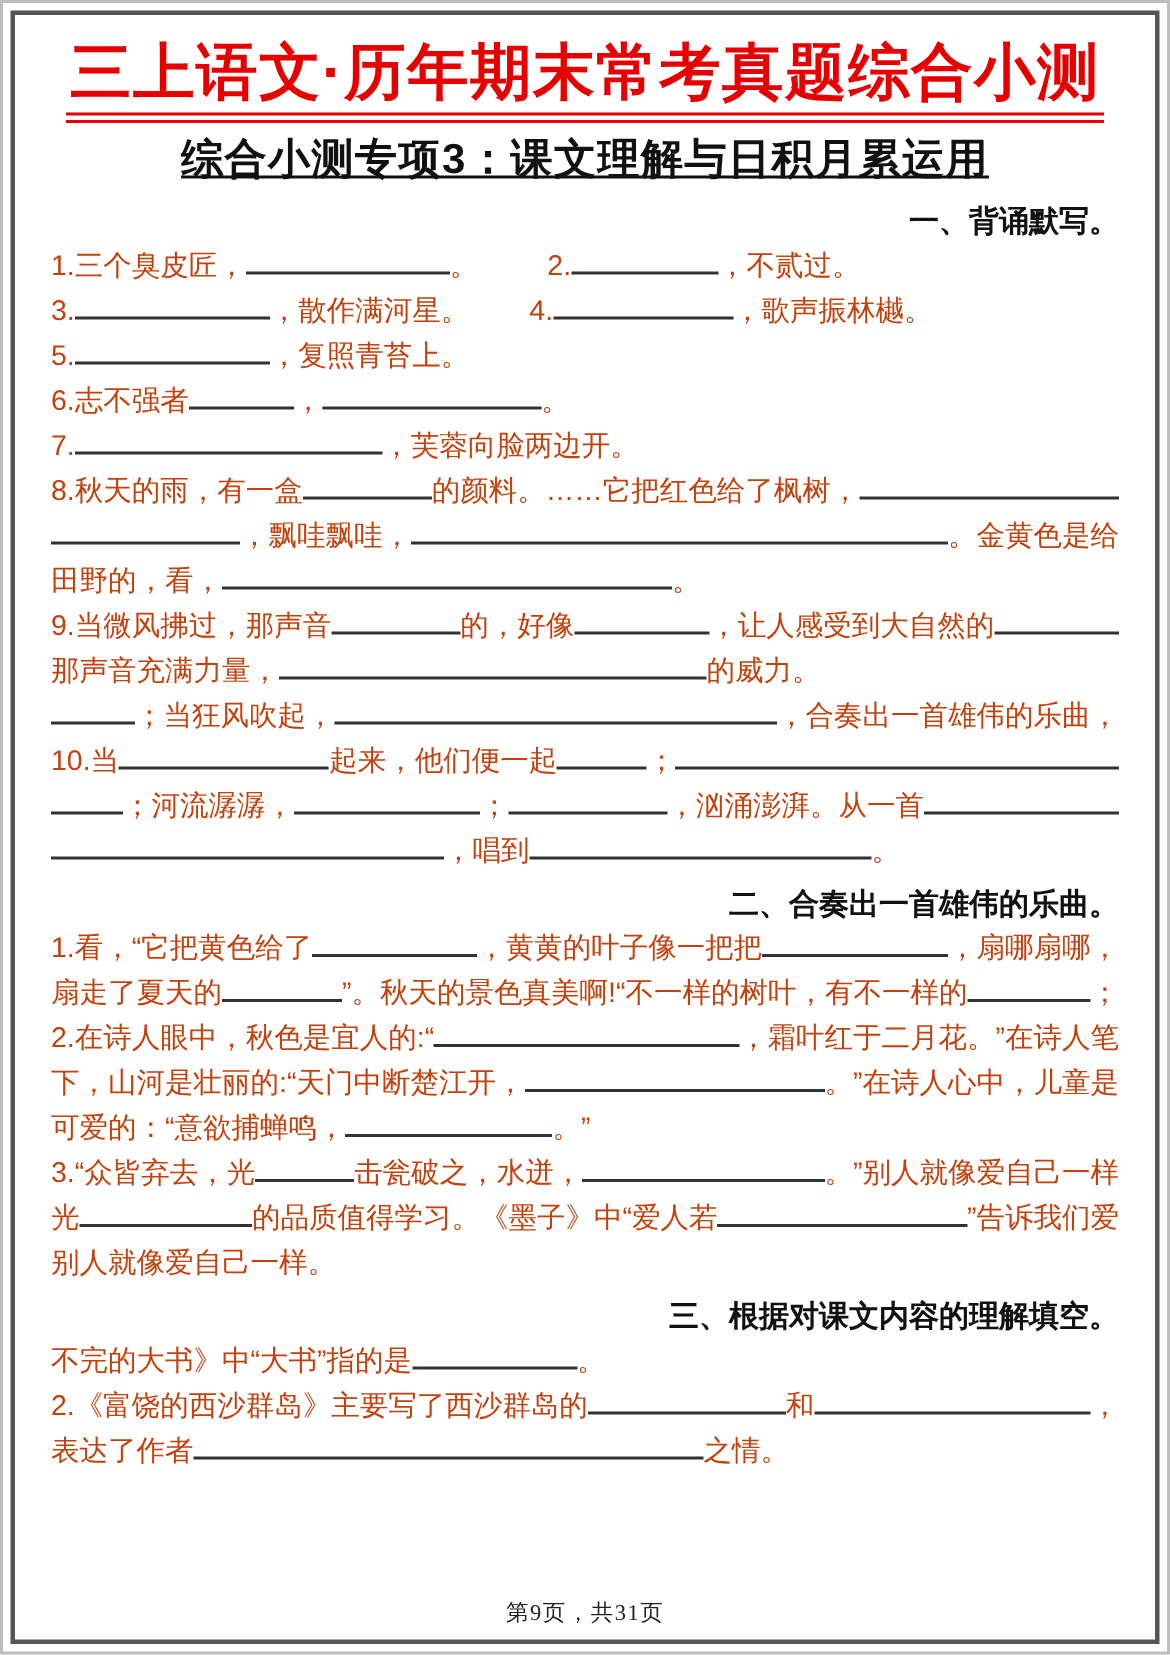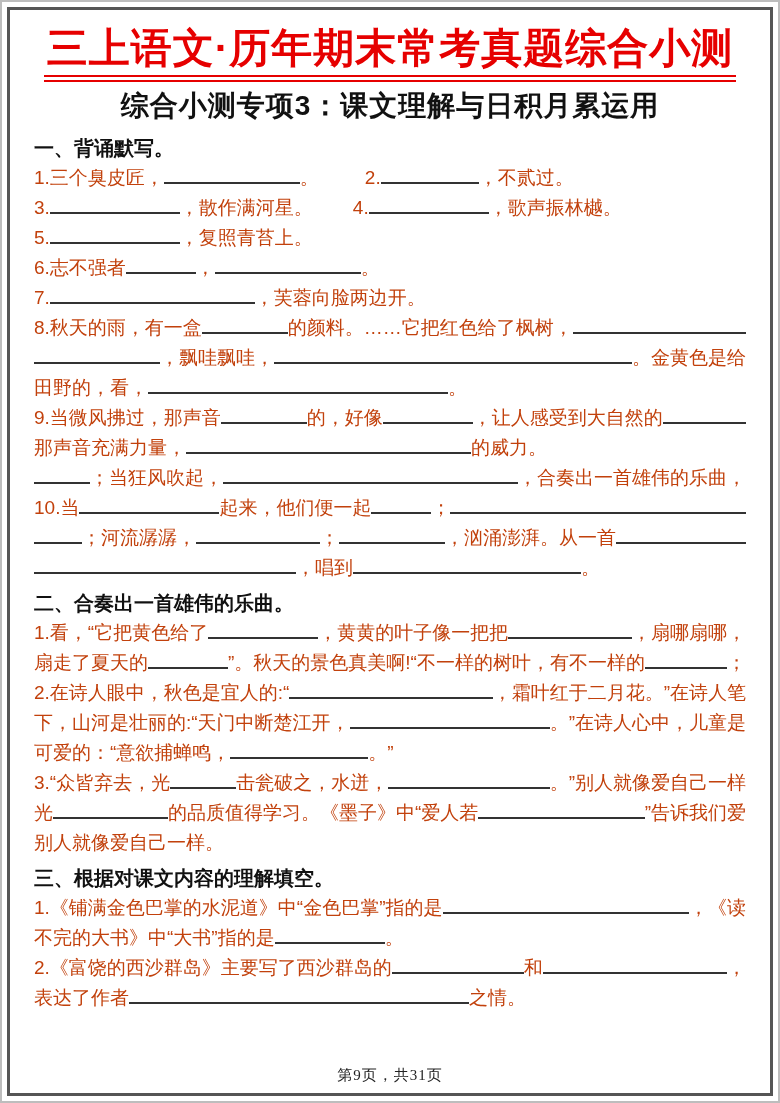--- a/index.html
+++ b/index.html
@@ -14,23 +14,23 @@
     background:#ffffff;padding:16px 24px 6px 24px;display:flex;flex-direction:column;overflow:hidden;
   }
   .title-wrap{text-align:center;}
   .page-title{
     display:inline-block;margin:0;padding:0 3px 3px 3px;
     font-size:41px;line-height:1.12;font-weight:700;letter-spacing:1px;
     color:#e60000;border-bottom:7px double #e60000;white-space:nowrap;
   }
   .page-subtitle{
     margin:8px 0 4px 0;text-align:center;font-size:28px;line-height:1.15;
-    font-weight:700;color:#111111;letter-spacing:1px;white-space:nowrap;
-  }
-  .doc-body{flex:1 1 auto;margin-top:2px;overflow:hidden;}
+    font-weight:700;color:#111111;letter-spacing:1px;white-space:nowrap;text-decoration:underline;
+  }
+  .doc-body{flex:1 1 auto;margin-top:2px;overflow:hidden;text-align:right;}
   .sec-head{
     font-size:20px;font-weight:700;color:#111111;line-height:30px;
     margin-top:5px;white-space:nowrap;
   }
   .line{
     display:flex;align-items:baseline;flex-wrap:nowrap;overflow:hidden;
     font-size:19px;line-height:30px;color:#c2410c;
   }
   .seg{flex:0 0 auto;white-space:pre;}
   .blank{
@@ -192,25 +192,20 @@
           <span class="blank" style="width: 115px;"></span>
           <span class="seg">的品质值得学习。《墨子》中“爱人若</span>
           <span class="blank fill" style="min-width: 92px;"></span>
           <span class="seg">”告诉我们爱</span>
         </div>
         <div class="line">
           <span class="seg">别人就像爱自己一样。</span>
         </div>
         <div class="sec-head">三、根据对课文内容的理解填空。</div>
         <div class="line">
-          <span class="seg">1.《铺满金色巴掌的水泥道》中“金色巴掌”指的是</span>
-          <span class="blank fill" style="min-width: 175px;"></span>
-          <span class="seg">，《读</span>
-        </div>
-        <div class="line">
           <span class="seg">不完的大书》中“大书”指的是</span>
           <span class="blank" style="width: 110px;"></span>
           <span class="seg">。</span>
         </div>
         <div class="line">
           <span class="seg">2.《富饶的西沙群岛》主要写了西沙群岛的</span>
           <span class="blank" style="width: 132px;"></span>
           <span class="seg">和</span>
           <span class="blank fill" style="min-width: 118px;"></span>
           <span class="seg">，</span>

